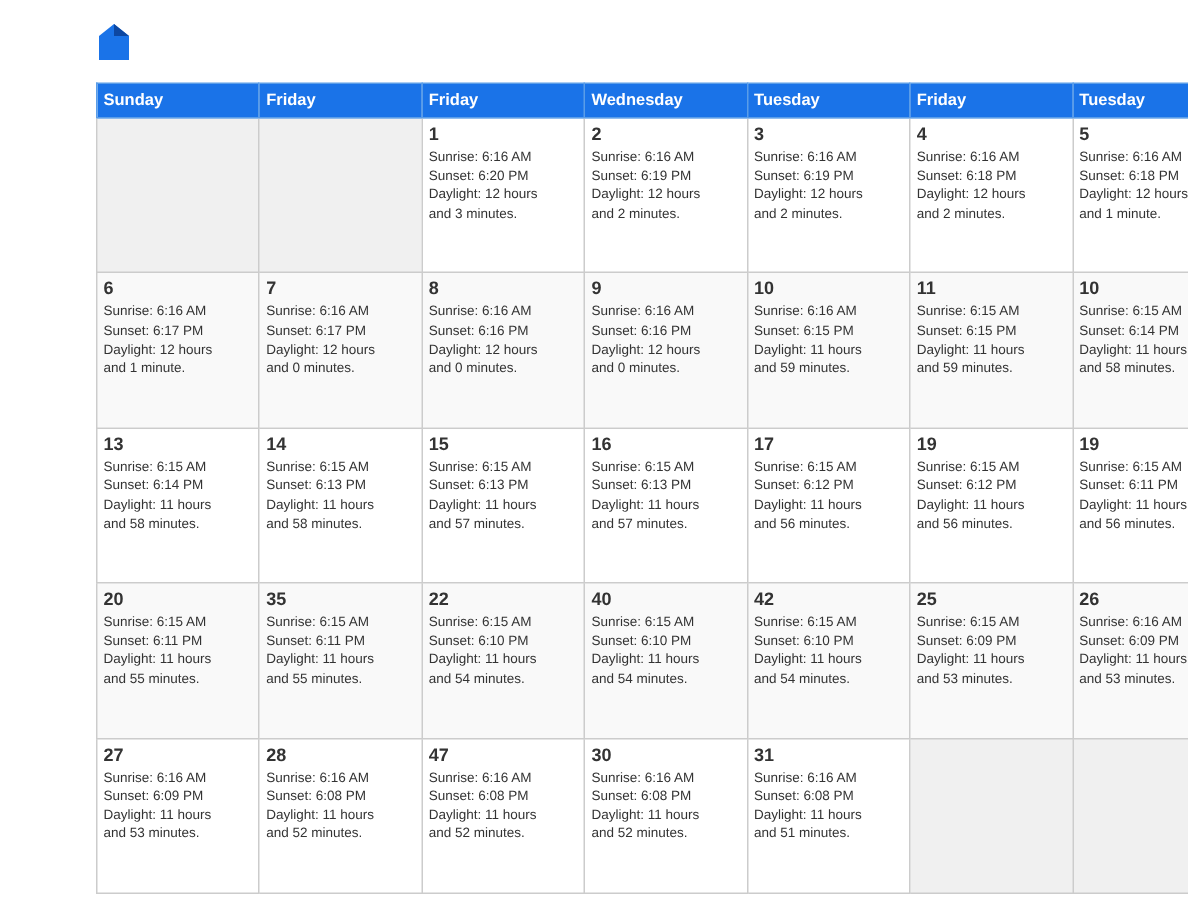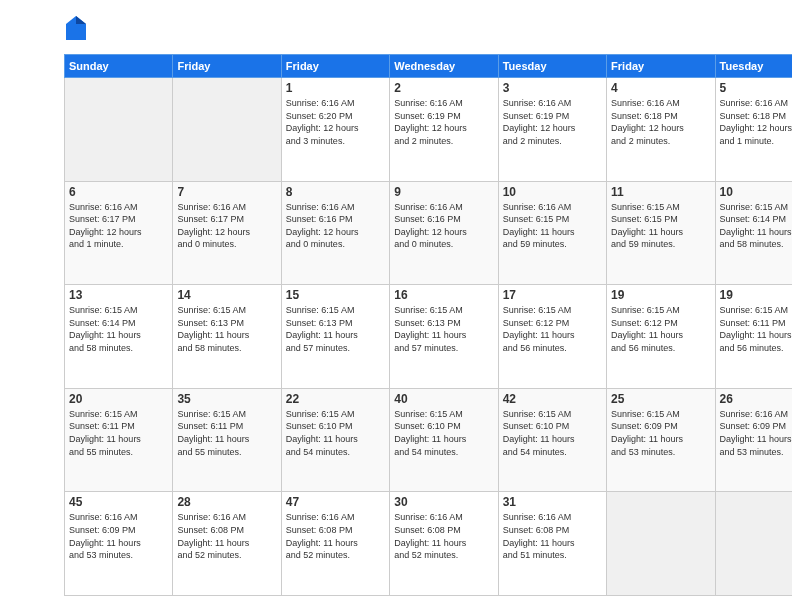--- a/index.html
+++ b/index.html
@@ -328,21 +328,21 @@
           <td>
             <span class="day-num">26</span>
             <div class="day-info" style="white-space: pre-line;">Sunrise: 6:16 AM
 Sunset: 6:09 PM
 Daylight: 11 hours
 and 53 minutes.</div>
           </td>
         </tr>
         <tr>
           <td>
-            <span class="day-num">45</span>
+            <span class="day-num">27</span>
             <div class="day-info" style="white-space: pre-line;">Sunrise: 6:16 AM
 Sunset: 6:09 PM
 Daylight: 11 hours
 and 53 minutes.</div>
           </td>
           <td>
             <span class="day-num">28</span>
             <div class="day-info" style="white-space: pre-line;">Sunrise: 6:16 AM
 Sunset: 6:08 PM
 Daylight: 11 hours

